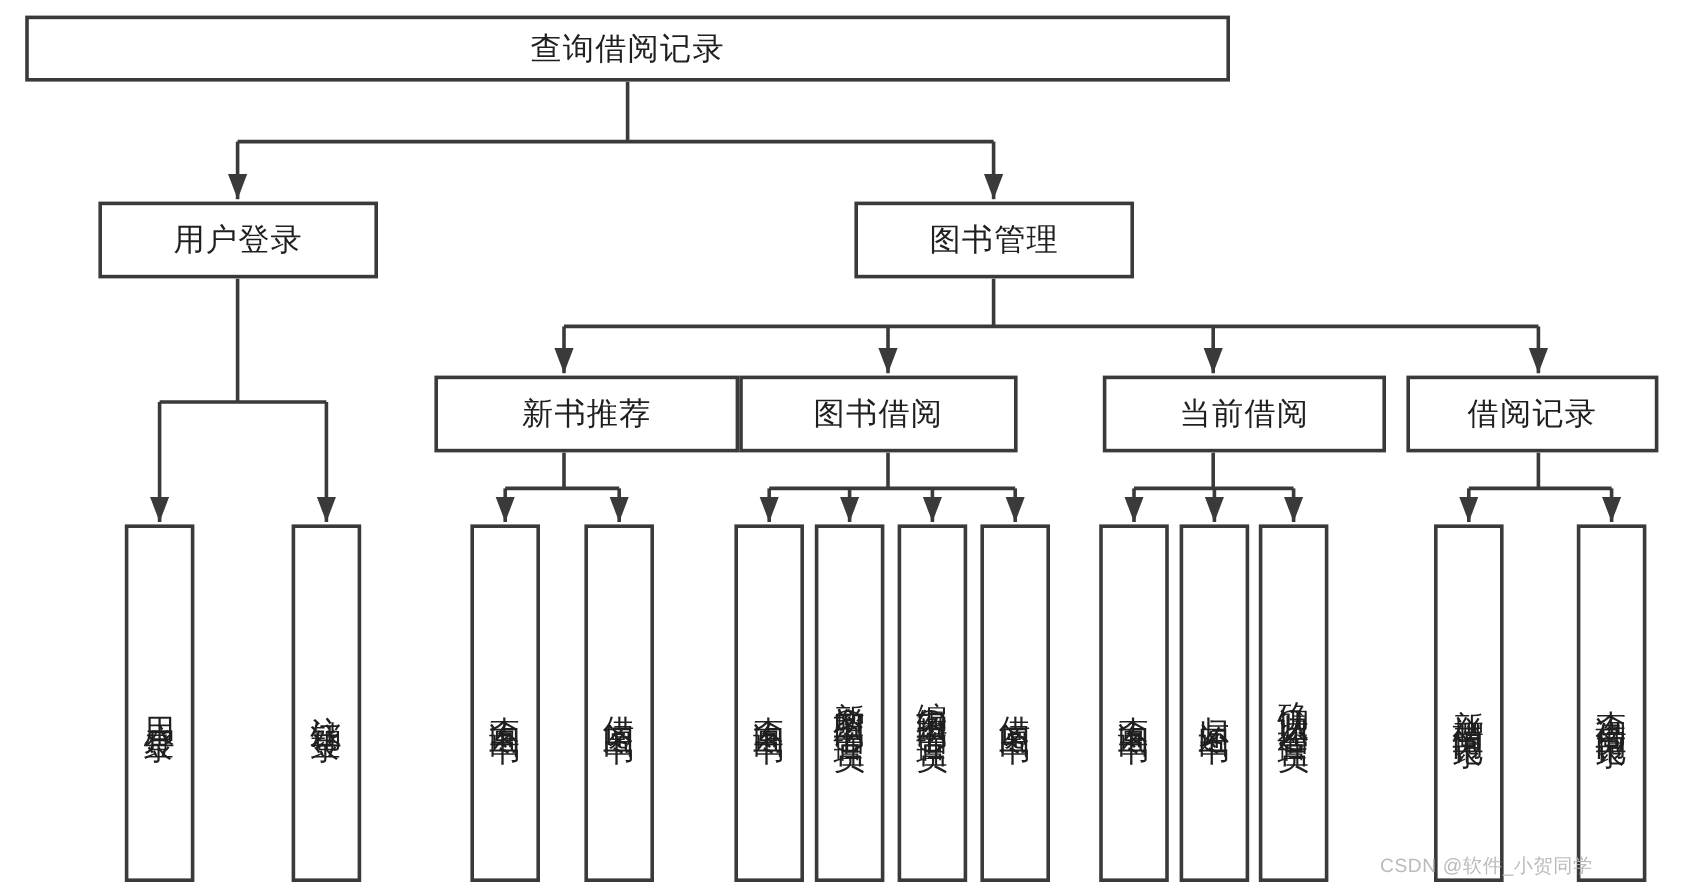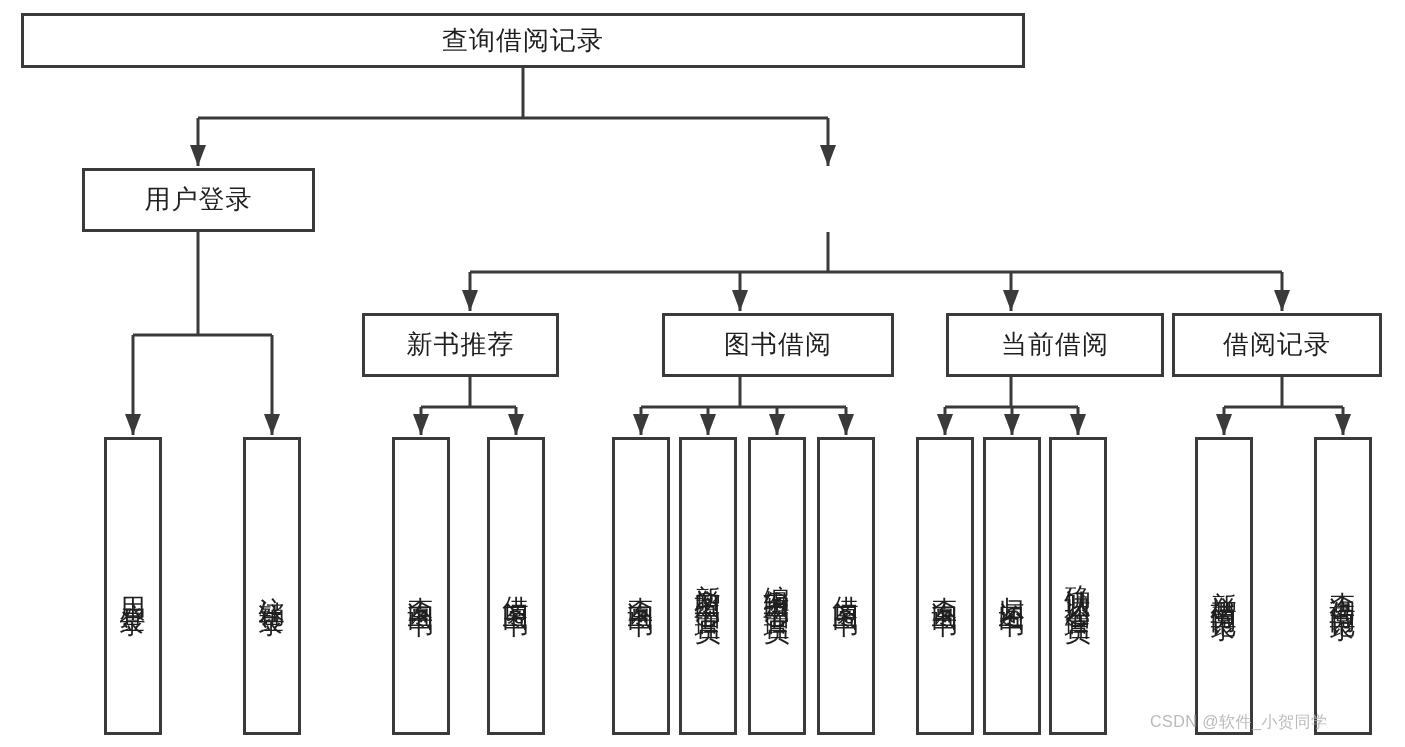--- a/index.html
+++ b/index.html
@@ -75,28 +75,31 @@
     <path class="ln" d="M1343 407 V435" marker-end="url(#ah)"></path>
   </svg>
 
   <div class="node h" style="left:21px;top:13px;width:1004px;height:55px">
     <span class="label">查询借阅记录</span>
   </div>
 
   <div class="node h" style="left:82px;top:168px;width:233px;height:64px">
     <span class="label">用户登录</span>
   </div>
+  <div class="node h" style="left:712px;top:168px;width:233px;height:64px">
+    <span class="label">图书管理</span>
+  </div>
 
-  <div class="node h" style="left:362px;top:313px;width:197px;height:64px">
+  <div class="node h" style="left:362px;top:313px;width:254px;height:64px">
     <span class="label">新书推荐</span>
   </div>
-  <div class="node h" style="left:662px;top:313px;width:232px;height:64px">
+  <div class="node h" style="left:616px;top:313px;width:232px;height:64px">
     <span class="label">图书借阅</span>
   </div>
-  <div class="node h" style="left:946px;top:313px;width:218px;height:64px">
+  <div class="node h" style="left:919px;top:313px;width:236px;height:64px">
     <span class="label">当前借阅</span>
   </div>
   <div class="node h" style="left:1172px;top:313px;width:210px;height:64px">
     <span class="label">借阅记录</span>
   </div>
 
   <div class="node v" style="left:104px;top:437px;width:58px;height:298px">
     <span class="label">用户登录</span>
   </div>
   <div class="node v" style="left:243px;top:437px;width:58px;height:298px">

